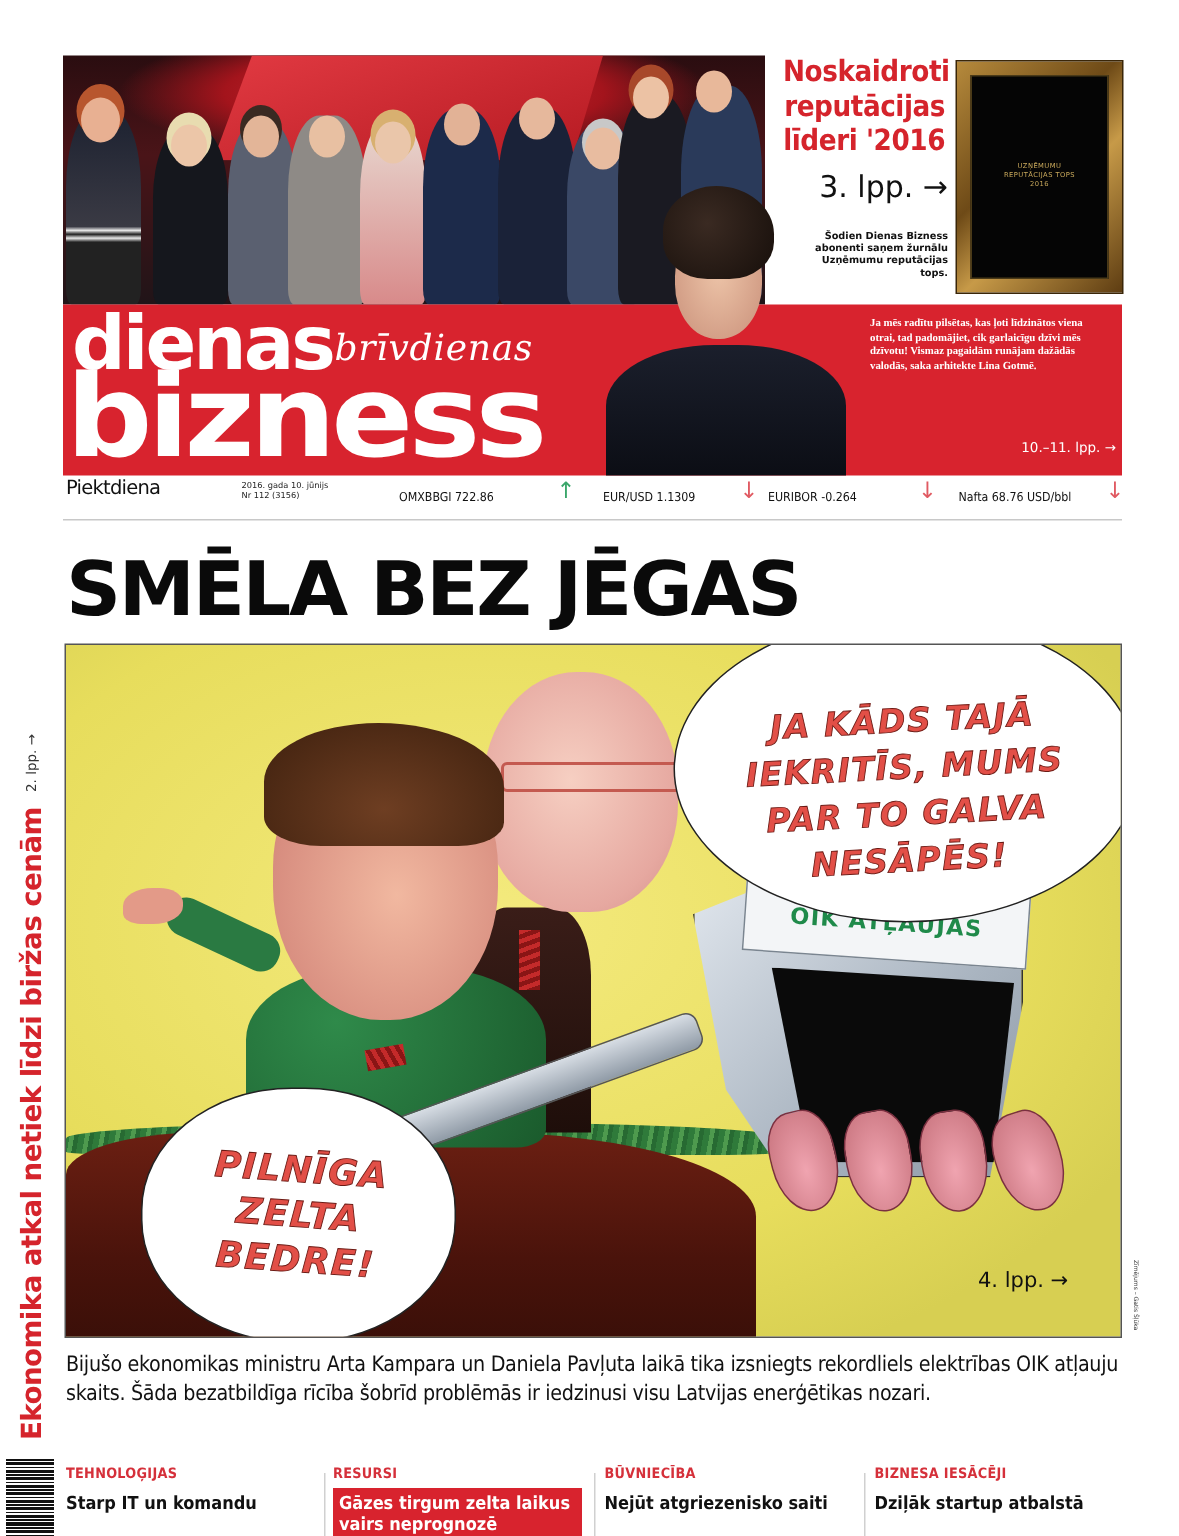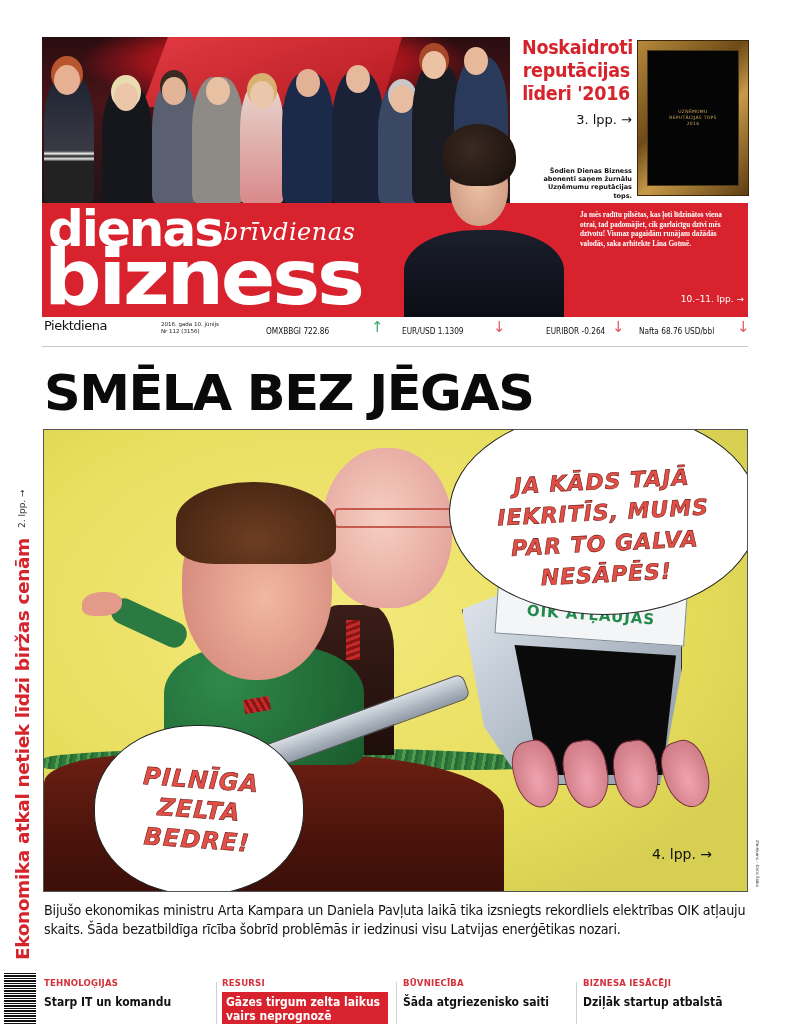--- a/index.html
+++ b/index.html
@@ -26,24 +26,24 @@
 
   
   .promo-title {
     position: absolute; left: 522px; top: 36px; width: 108px;
     font-family: "DejaVu Sans Condensed", "DejaVu Sans", sans-serif;
     font-weight: bold; font-size: 19.5px; line-height: 23px; color: #d5242c;
     text-align: right; letter-spacing: -0.3px;
   }
   .promo-page {
     position: absolute; left: 540px; top: 112px; width: 92px; text-align: right;
-    font-family: "DejaVu Sans", sans-serif; font-size: 13px; color: #111;
+    font-family: "DejaVu Sans", sans-serif; font-size: 20px; color: #111;
   }
   .promo-note {
-    position: absolute; left: 528px; top: 167px; width: 104px; text-align: right;
+    position: absolute; left: 528px; top: 153px; width: 104px; text-align: right;
     font-family: "DejaVu Sans", sans-serif; font-weight: bold; font-size: 6.5px; line-height: 8.2px; color: #111;
   }
   .frame {
     position: absolute; left: 637px; top: 40px; width: 112px; height: 156px;
     background: linear-gradient(135deg, #b68a3c, #6e4a17 40%, #c79a48 60%, #5e3d12);
     padding: 9px; border: 1px solid #3a2608;
   }
   .frame-inner {
     width: 100%; height: 100%; background: #050505; border: 1px solid #4a3a18;
     display: flex; flex-direction: column; align-items: center; justify-content: center;
@@ -340,21 +340,21 @@
   <span>722.86</span>
 </div>
 <div class="arrow up" style="left:371px;">↑</div>
 
 <div class="ticker" style="left:402px;">
   <span>EUR/USD</span>
   <span>1.1309</span>
 </div>
 <div class="arrow down" style="left:493px;">↓</div>
 
-<div class="ticker" style="left:546px;">
+<div class="ticker" style="left:512px;">
   <span>EURIBOR</span>
   <span>-0.264</span>
 </div>
 <div class="arrow down" style="left:612px;">↓</div>
 
 <div class="ticker" style="left:639px;">
   <span>Nafta</span>
   <span>68.76 USD/bbl</span>
 </div>
 <div class="arrow down" style="left:737px;">↓</div>
@@ -422,19 +422,19 @@
   <div class="ttl">Starp IT un komandu</div>
 </div>
 <div class="vdiv" style="left:216px;"></div>
 <div class="section" style="left:222px;">
   <div class="cat">RESURSI</div>
   <div class="ttl red">Gāzes tirgum zelta laikus vairs neprognozē</div>
 </div>
 <div class="vdiv" style="left:396px;"></div>
 <div class="section" style="left:403px;">
   <div class="cat">BŪVNIECĪBA</div>
-  <div class="ttl">Šāda atgriezenisko saiti</div>
+  <div class="ttl">Nejūt atgriezenisko saiti</div>
 </div>
 <div class="vdiv" style="left:576px;"></div>
 <div class="section" style="left:583px;">
   <div class="cat">BIZNESA IESĀCĒJI</div>
   <div class="ttl">Dziļāk startup atbalstā</div>
 </div>
 
 </body></html>

